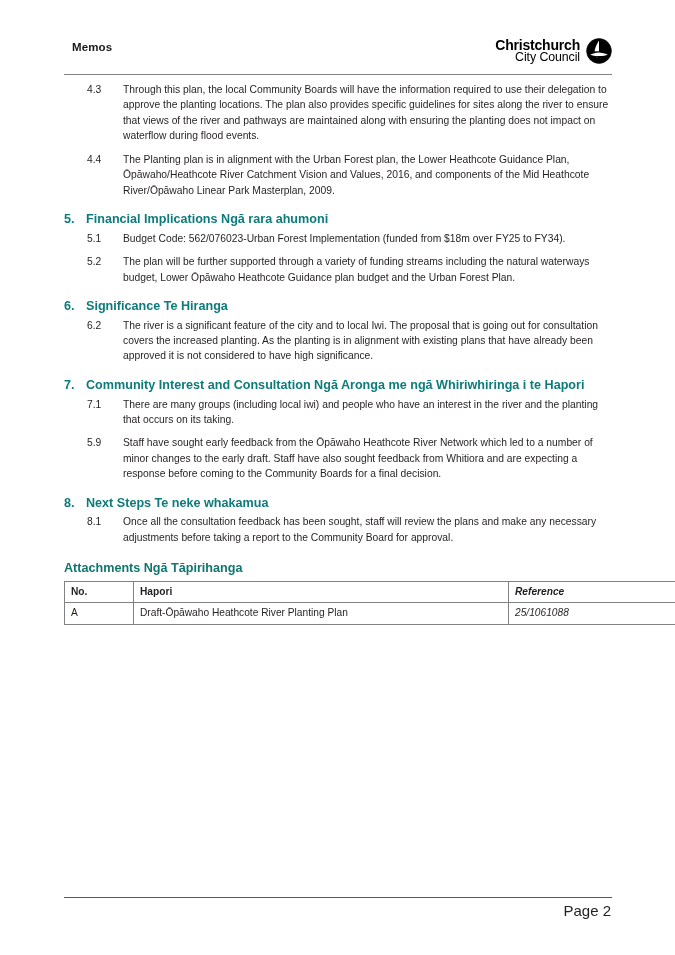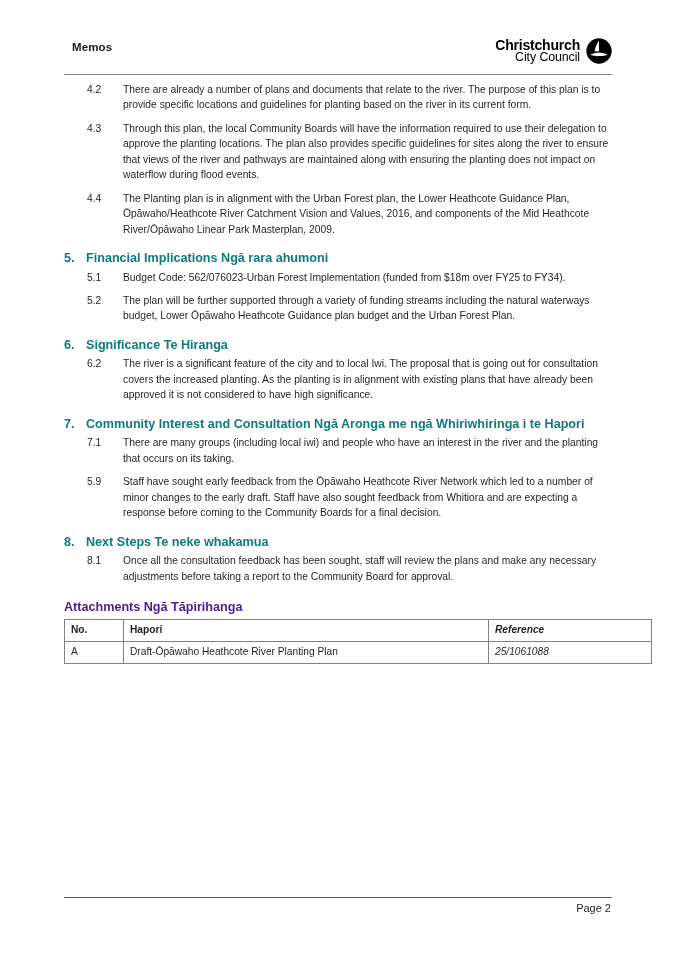--- a/index.html
+++ b/index.html
@@ -102,21 +102,21 @@
   .sec-head .sec-num {
     flex: 0 0 22px;
     width: 22px;
   }
   .sec-head .sec-title {
     flex: 1 1 auto;
   }
 
   
   .plain-head {
-    color: #4c1d95;
+    color: #0f766e;
     font-weight: bold;
     font-size: 12.6px;
     line-height: 1.3;
     margin-top: 15px;
     margin-bottom: 4px;
   }
 
   
   .para {
     display: flex;
@@ -139,21 +139,21 @@
   .att-table {
     border-collapse: collapse;
     width: 548px;
     table-layout: fixed;
     margin-top: 2px;
   }
   .att-table th,
   .att-table td {
     border: 1px solid #808285;
     font-size: 10.2px;
-    padding: 3px 6px 4px 6px;
+    padding: 3px 16px 4px 6px;
     text-align: left;
     vertical-align: top;
     line-height: 1.35;
     color: #231f20;
   }
   .att-table th {
     font-weight: bold;
   }
   .col-no    { width: 46px; }
   .col-title { width: 352px; }
@@ -165,21 +165,21 @@
     left: 64px;
     top: 897px;
     width: 548px;
     height: 0;
     border-top: 1.2px solid #58595b;
   }
   .footer-page {
     position: absolute;
     right: 64px;
     top: 902px;
-    font-size: 11px;
+    font-size: 15px;
     color: #231f20;
     padding-left: 40px;
   }
 </style>
 </head>
 <body>
 
 <div class="page">
 
   <div class="header">
@@ -199,24 +199,20 @@
           <path d="M21.8 16.5 C19.4 17.6 16.4 18.1 13 18.0 L13 14.6 C16.2 15.0 19.2 15.6 21.8 16.5 Z" fill="#ffffff"></path>
           <circle cx="13" cy="13" r="12.4" fill="none" stroke="#000000" stroke-width="0.6"></circle>
         </svg>
       </span>
     </div>
   </div>
   <div class="header-rule"></div>
 
   <div class="content">
 
-    <div class="para">
-      <span class="p-num">4.2</span>
-      <span class="p-text">There are already a number of plans and documents that relate to the river.  The purpose of this plan is to provide specific locations and guidelines for planting based on the river in its current form.</span>
-    </div>
     <div class="para">
       <span class="p-num">4.3</span>
       <span class="p-text">Through this plan, the local Community Boards will have the information required to use their delegation to approve the planting locations.  The plan also provides specific guidelines for sites along the river to ensure that views of the river and pathways are maintained along with ensuring the planting does not impact on waterflow during flood events.</span>
     </div>
     <div class="para">
       <span class="p-num">4.4</span>
       <span class="p-text">The Planting plan is in alignment with the Urban Forest plan, the Lower Heathcote Guidance Plan,  Ōpāwaho/Heathcote River Catchment Vision and Values, 2016,  and components of the Mid Heathcote River/Ōpāwaho Linear Park Masterplan, 2009.</span>
     </div>
 
     <div class="sec-head">

